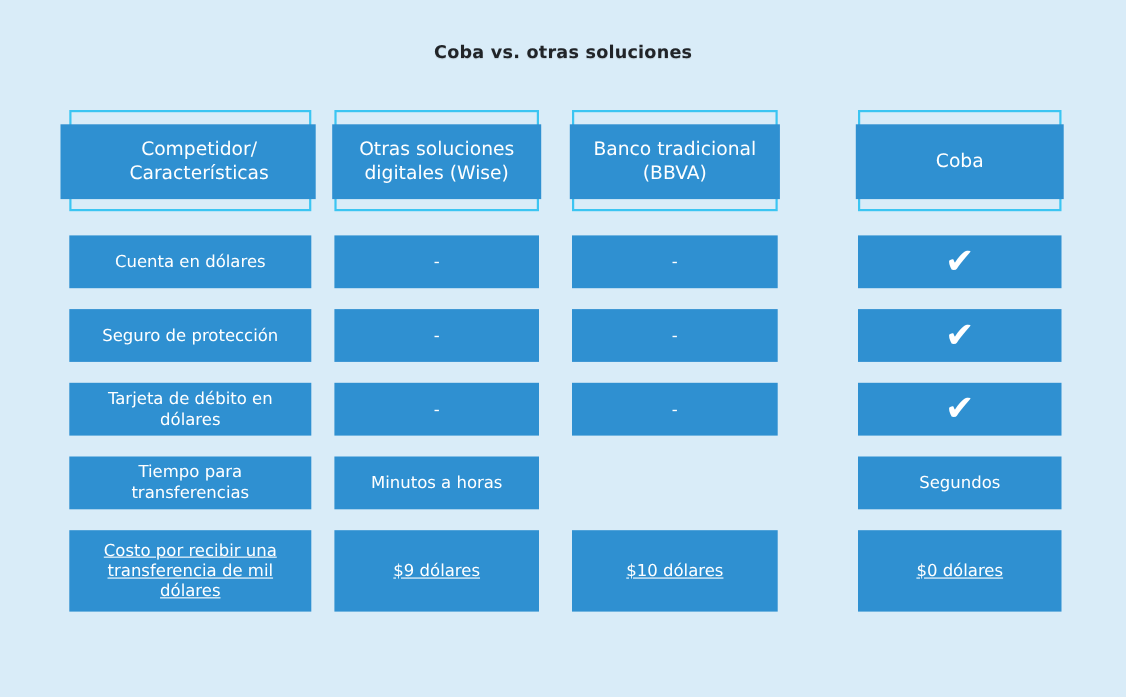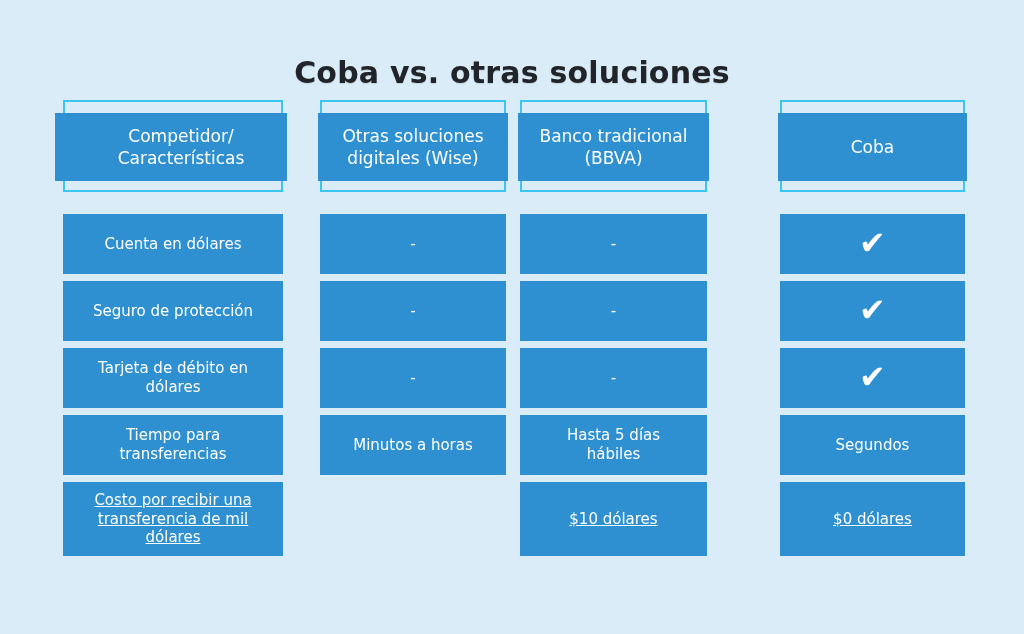--- a/index.html
+++ b/index.html
@@ -13,32 +13,32 @@
     width: 1024px;
     height: 634px;
     background: #d9ecf8;
     overflow: hidden;
   }
   .title {
     position: absolute;
     top: 38px;
     left: 0;
     right: 0;
-    margin: 17px;
+    margin: 0;
     text-align: center;
-    font-size: 30px;
+    font-size: 16px;
     font-weight: 700;
     letter-spacing: 0.2px;
     color: #212428;
     text-shadow: 0 1px 1px rgba(0,0,0,0.12);
   }
 
   
   .c1 { left: 63px;  width: 220px; }
-  .c2 { left: 320px; width: 186px; }
+  .c2 { left: 304px; width: 186px; }
   .c3 { left: 520px; width: 187px; }
   .c4 { left: 780px; width: 185px; }
 
   
   .r1 { top: 214px; }
   .r2 { top: 281px; }
   .r3 { top: 348px; }
   .r4 { top: 415px; }
   .r5 { top: 482px; height: 74px; text-decoration: underline; }
 
@@ -67,21 +67,21 @@
     text-align: center;
     font-size: 17px;
     line-height: 1.3;
     padding: 0 8px;
   }
   .hdr.c1 .hdr-fill { left: -8px; right: -4px; padding-left: 28px; }
 
   
   .cell {
     position: absolute;
-    height: 60px;
+    height: 48px;
     box-sizing: border-box;
     background: #2f90d1;
     color: #ffffff;
     display: flex;
     align-items: center;
     justify-content: center;
     text-align: center;
     font-size: 15px;
     line-height: 1.25;
     padding: 2px 22px;
@@ -135,20 +135,20 @@
 
   <div class="cell label-cell c1 r3">Tarjeta de débito en dólares</div>
   <div class="cell c2 r3">-</div>
   <div class="cell c3 r3">-</div>
   <div class="cell c4 r3">
     <span class="check-glyph">✔</span>
   </div>
 
   <div class="cell c2 r4">Minutos a horas</div>
   <div class="cell label-cell c1 r4">Tiempo para transferencias</div>
-  <div class="cell c3 r4">Hasta 5 días hábiles</div>
   <div class="cell c4 r4">Segundos</div>
 
   <div class="cell label-cell c1 r5">Costo por recibir una transferencia de mil dólares</div>
+  <div class="cell c2 r5">$9 dólares</div>
   <div class="cell c3 r5">$10 dólares</div>
   <div class="cell c4 r5">$0 dólares</div>
 
 </div>
 
 </body></html>

